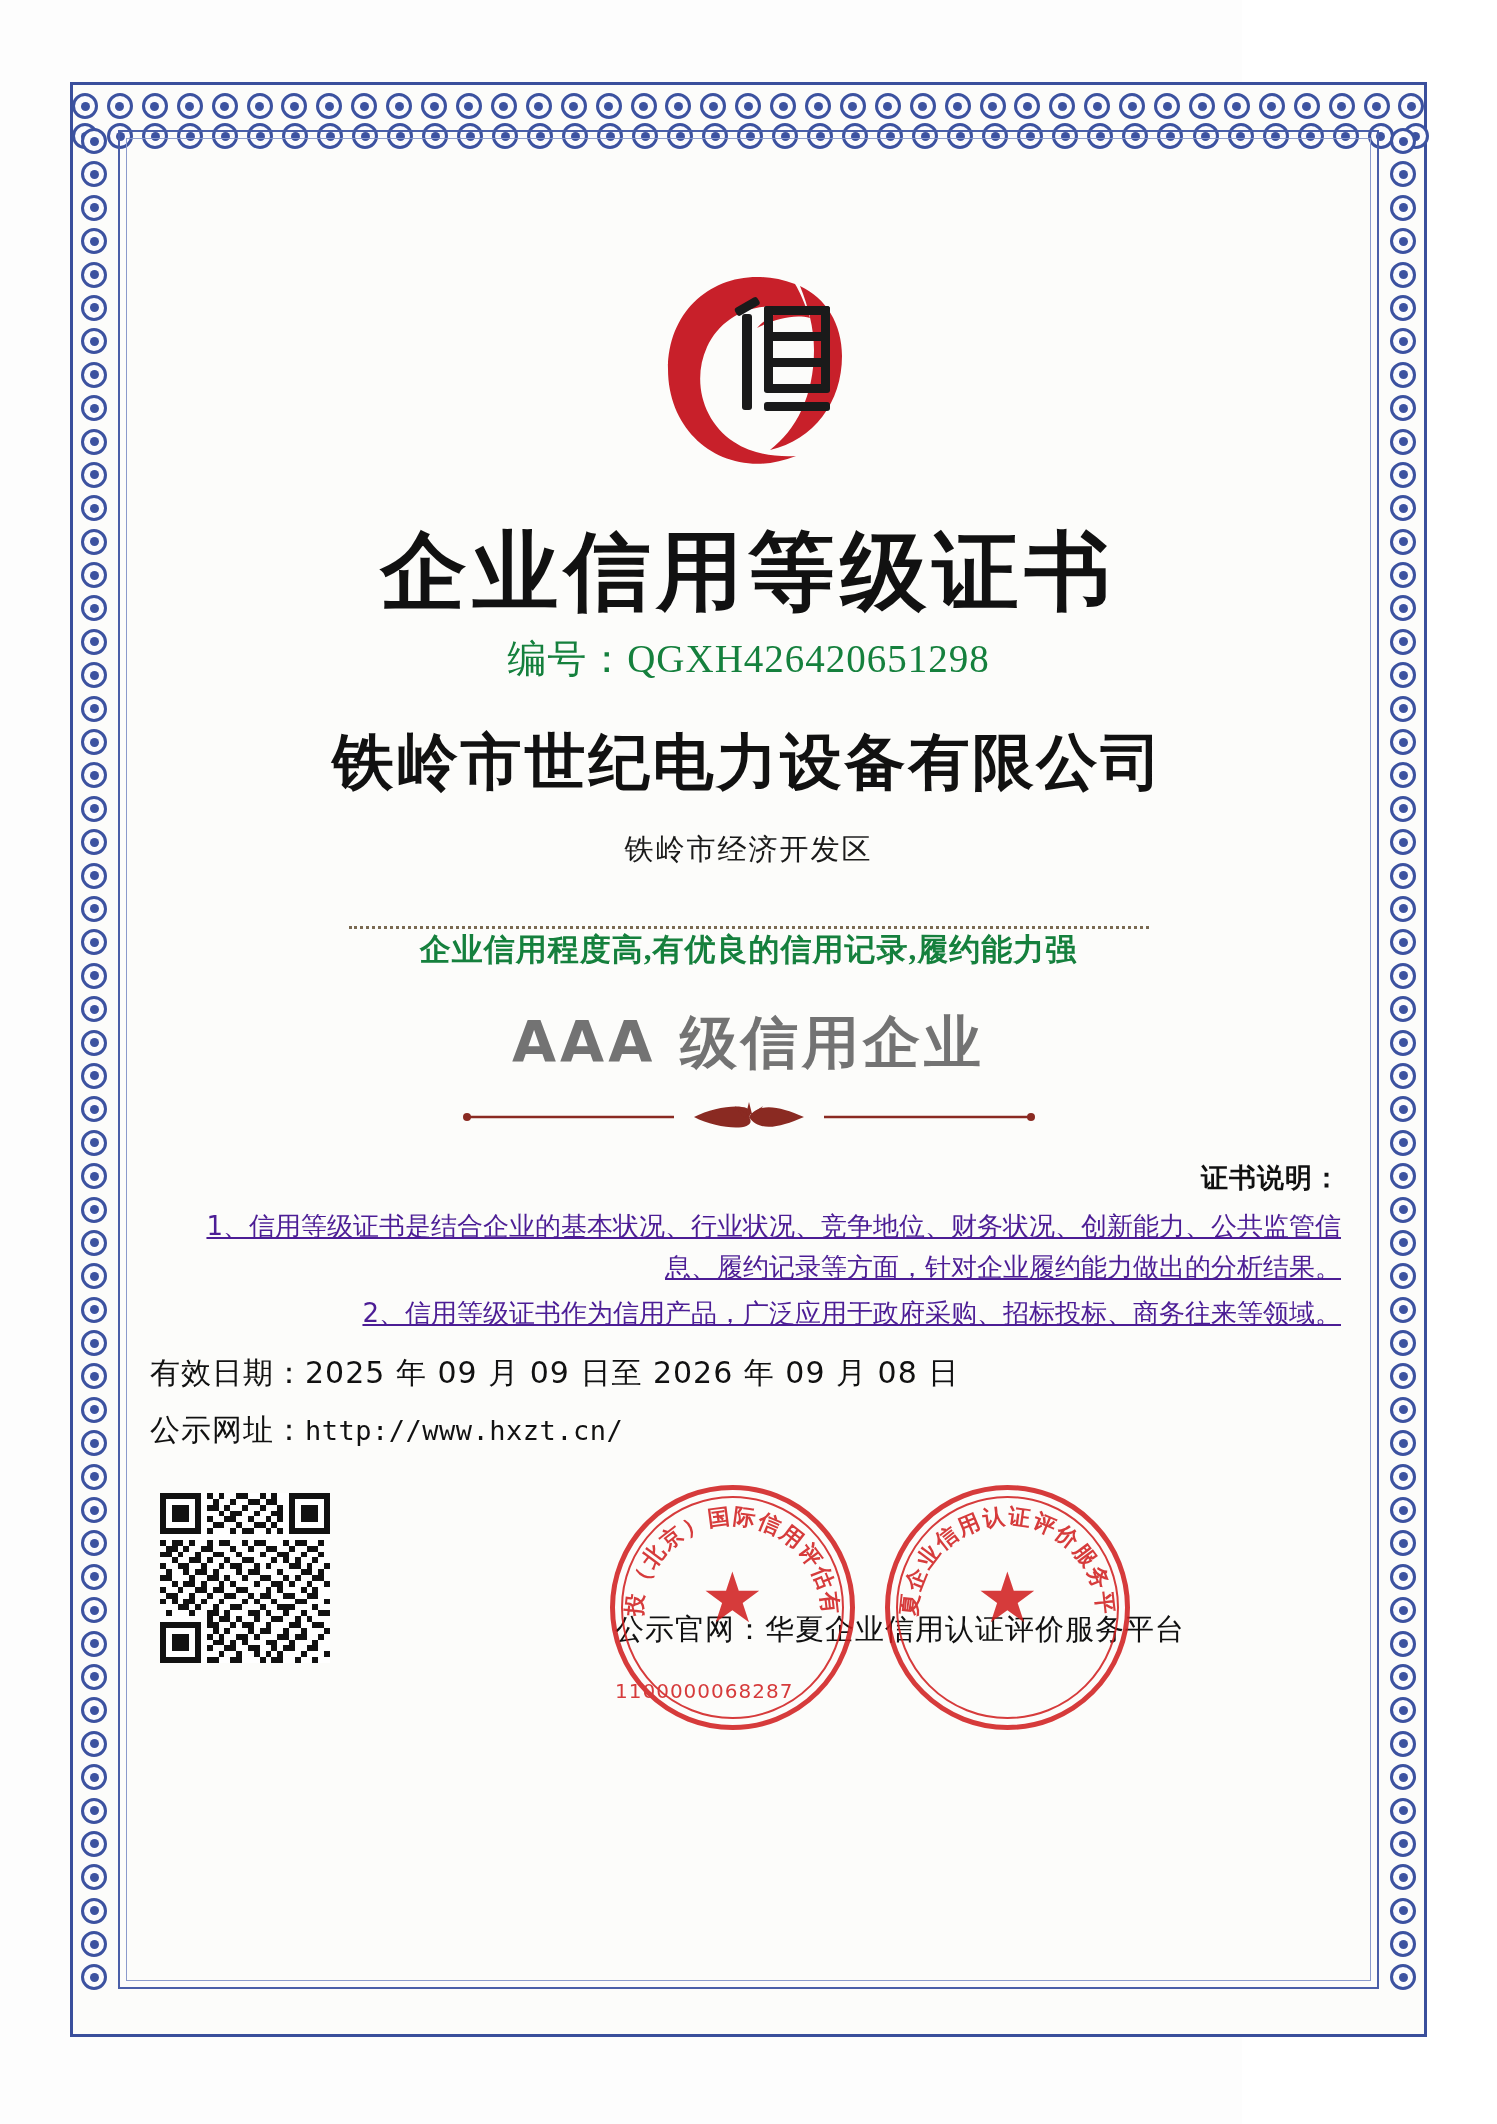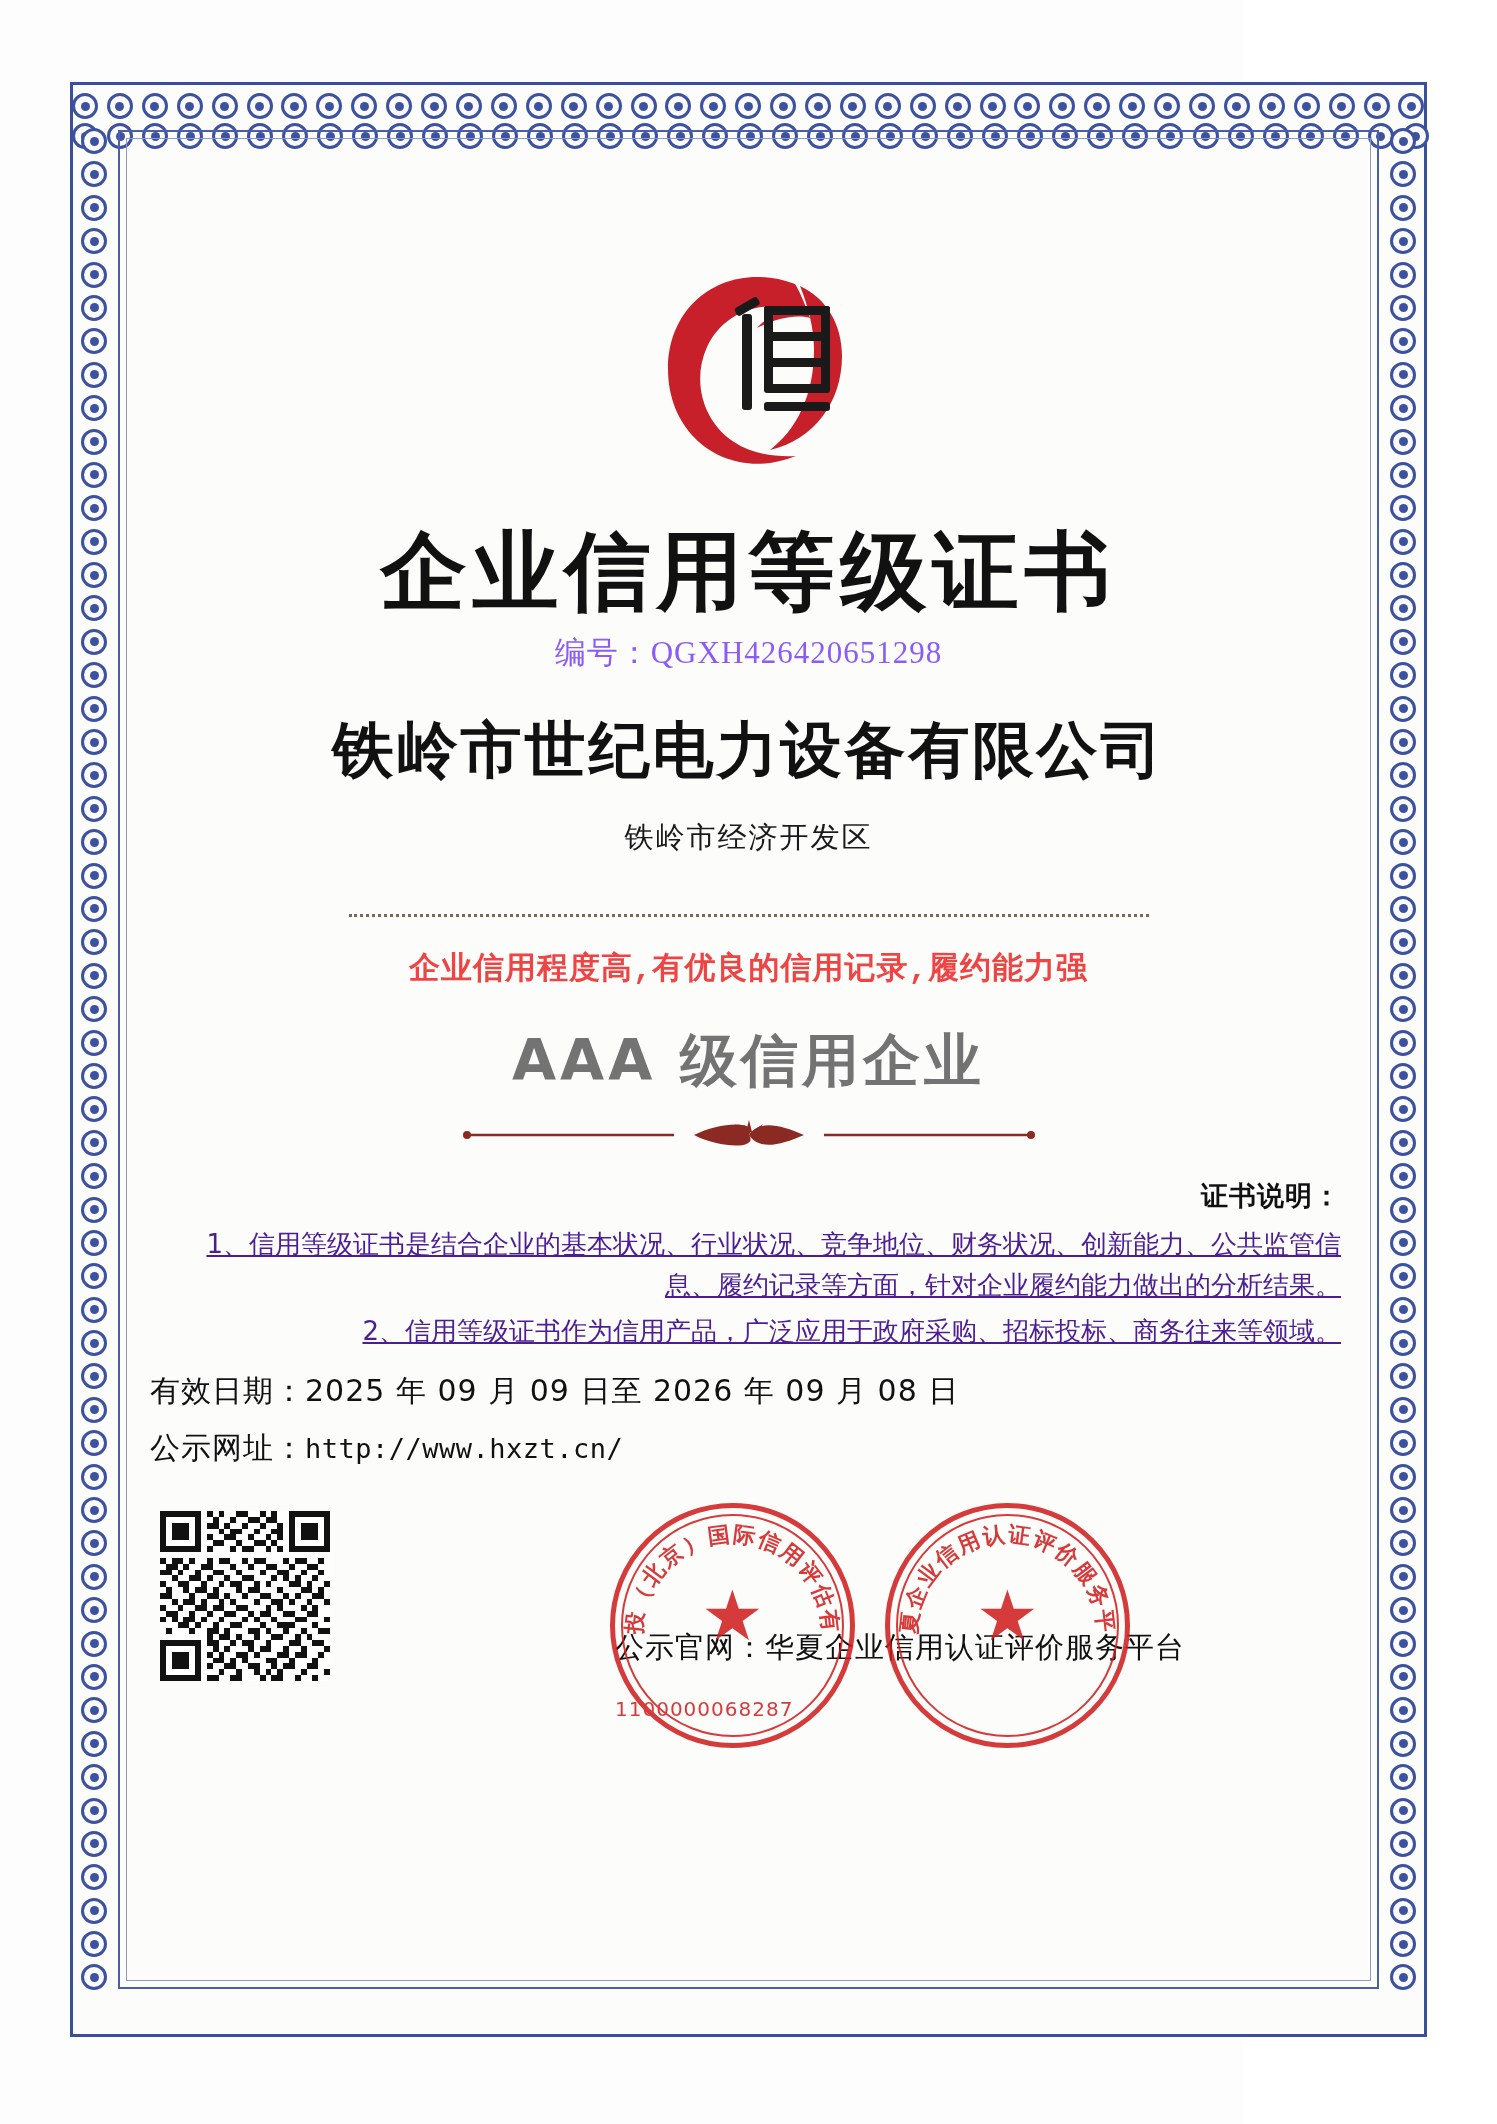--- a/index.html
+++ b/index.html
@@ -122,22 +122,22 @@
     font-weight: bold;
     font-size: 86px;
     letter-spacing: 6px;
     color: #111111;
     line-height: 1.05;
   }
   .cert-no {
     margin-top: 16px;
     text-align: center;
     font-family: "Liberation Serif", serif;
-    font-size: 31px;
-    color: #8b5cf6;
+    font-size: 39px;
+    color: #15803d;
     letter-spacing: 1px;
   }
   .company {
     margin-top: 36px;
     text-align: center;
     font-family: "DejaVu Sans", sans-serif;
     font-weight: bold;
     font-size: 61px;
     letter-spacing: 3px;
     color: #111111;
@@ -152,26 +152,25 @@
   }
 
   .dotted-sep {
     margin: 56px auto 0;
     width: 800px;
     border-top: 3px dotted #7a6a52;
     height: 0;
   }
 
   .statement {
-    margin-top: 30px;
     text-align: center;
-    font-family: Liberation Mono, monospace;
+    font-family: Liberation Serif, serif;
     font-weight: bold;
     font-size: 31px;
-    color: #ef4444;
+    color: #15803d;
     letter-spacing: 1px;
   }
 
   .grade {
     margin-top: 34px;
     text-align: center;
     font-family: "DejaVu Sans", sans-serif;
     font-weight: bold;
     font-size: 57px;
     letter-spacing: 4px;

